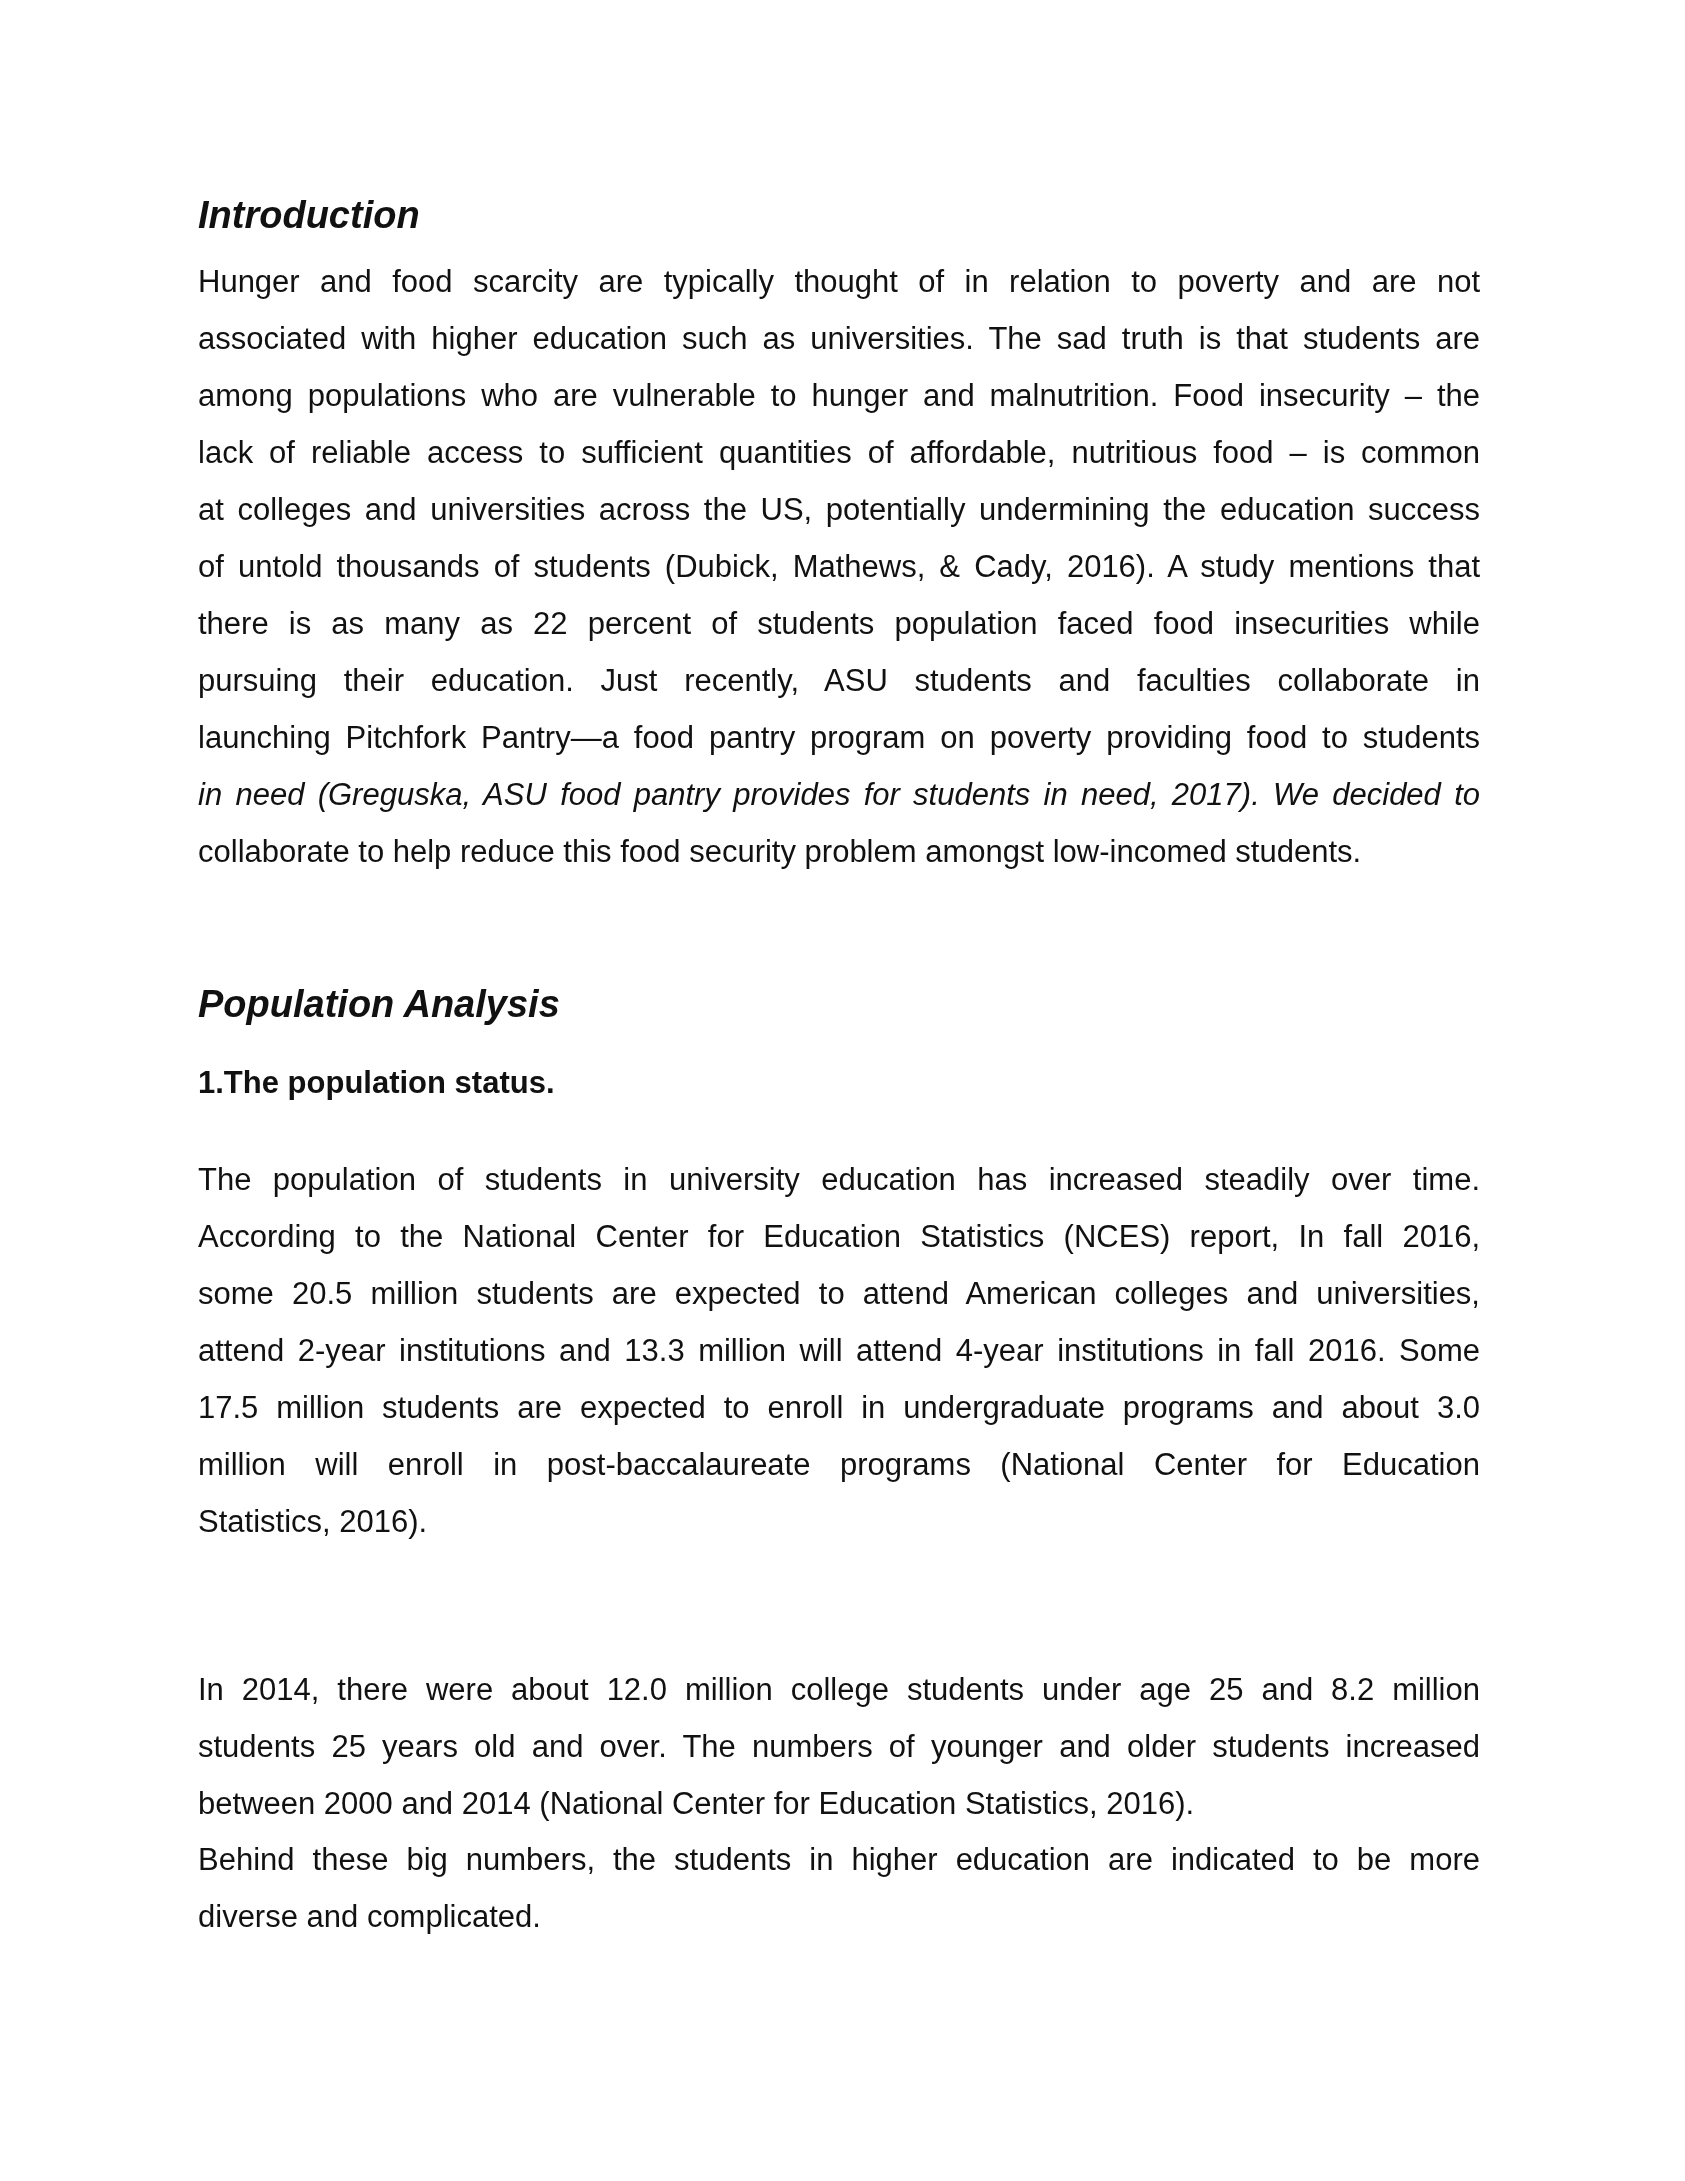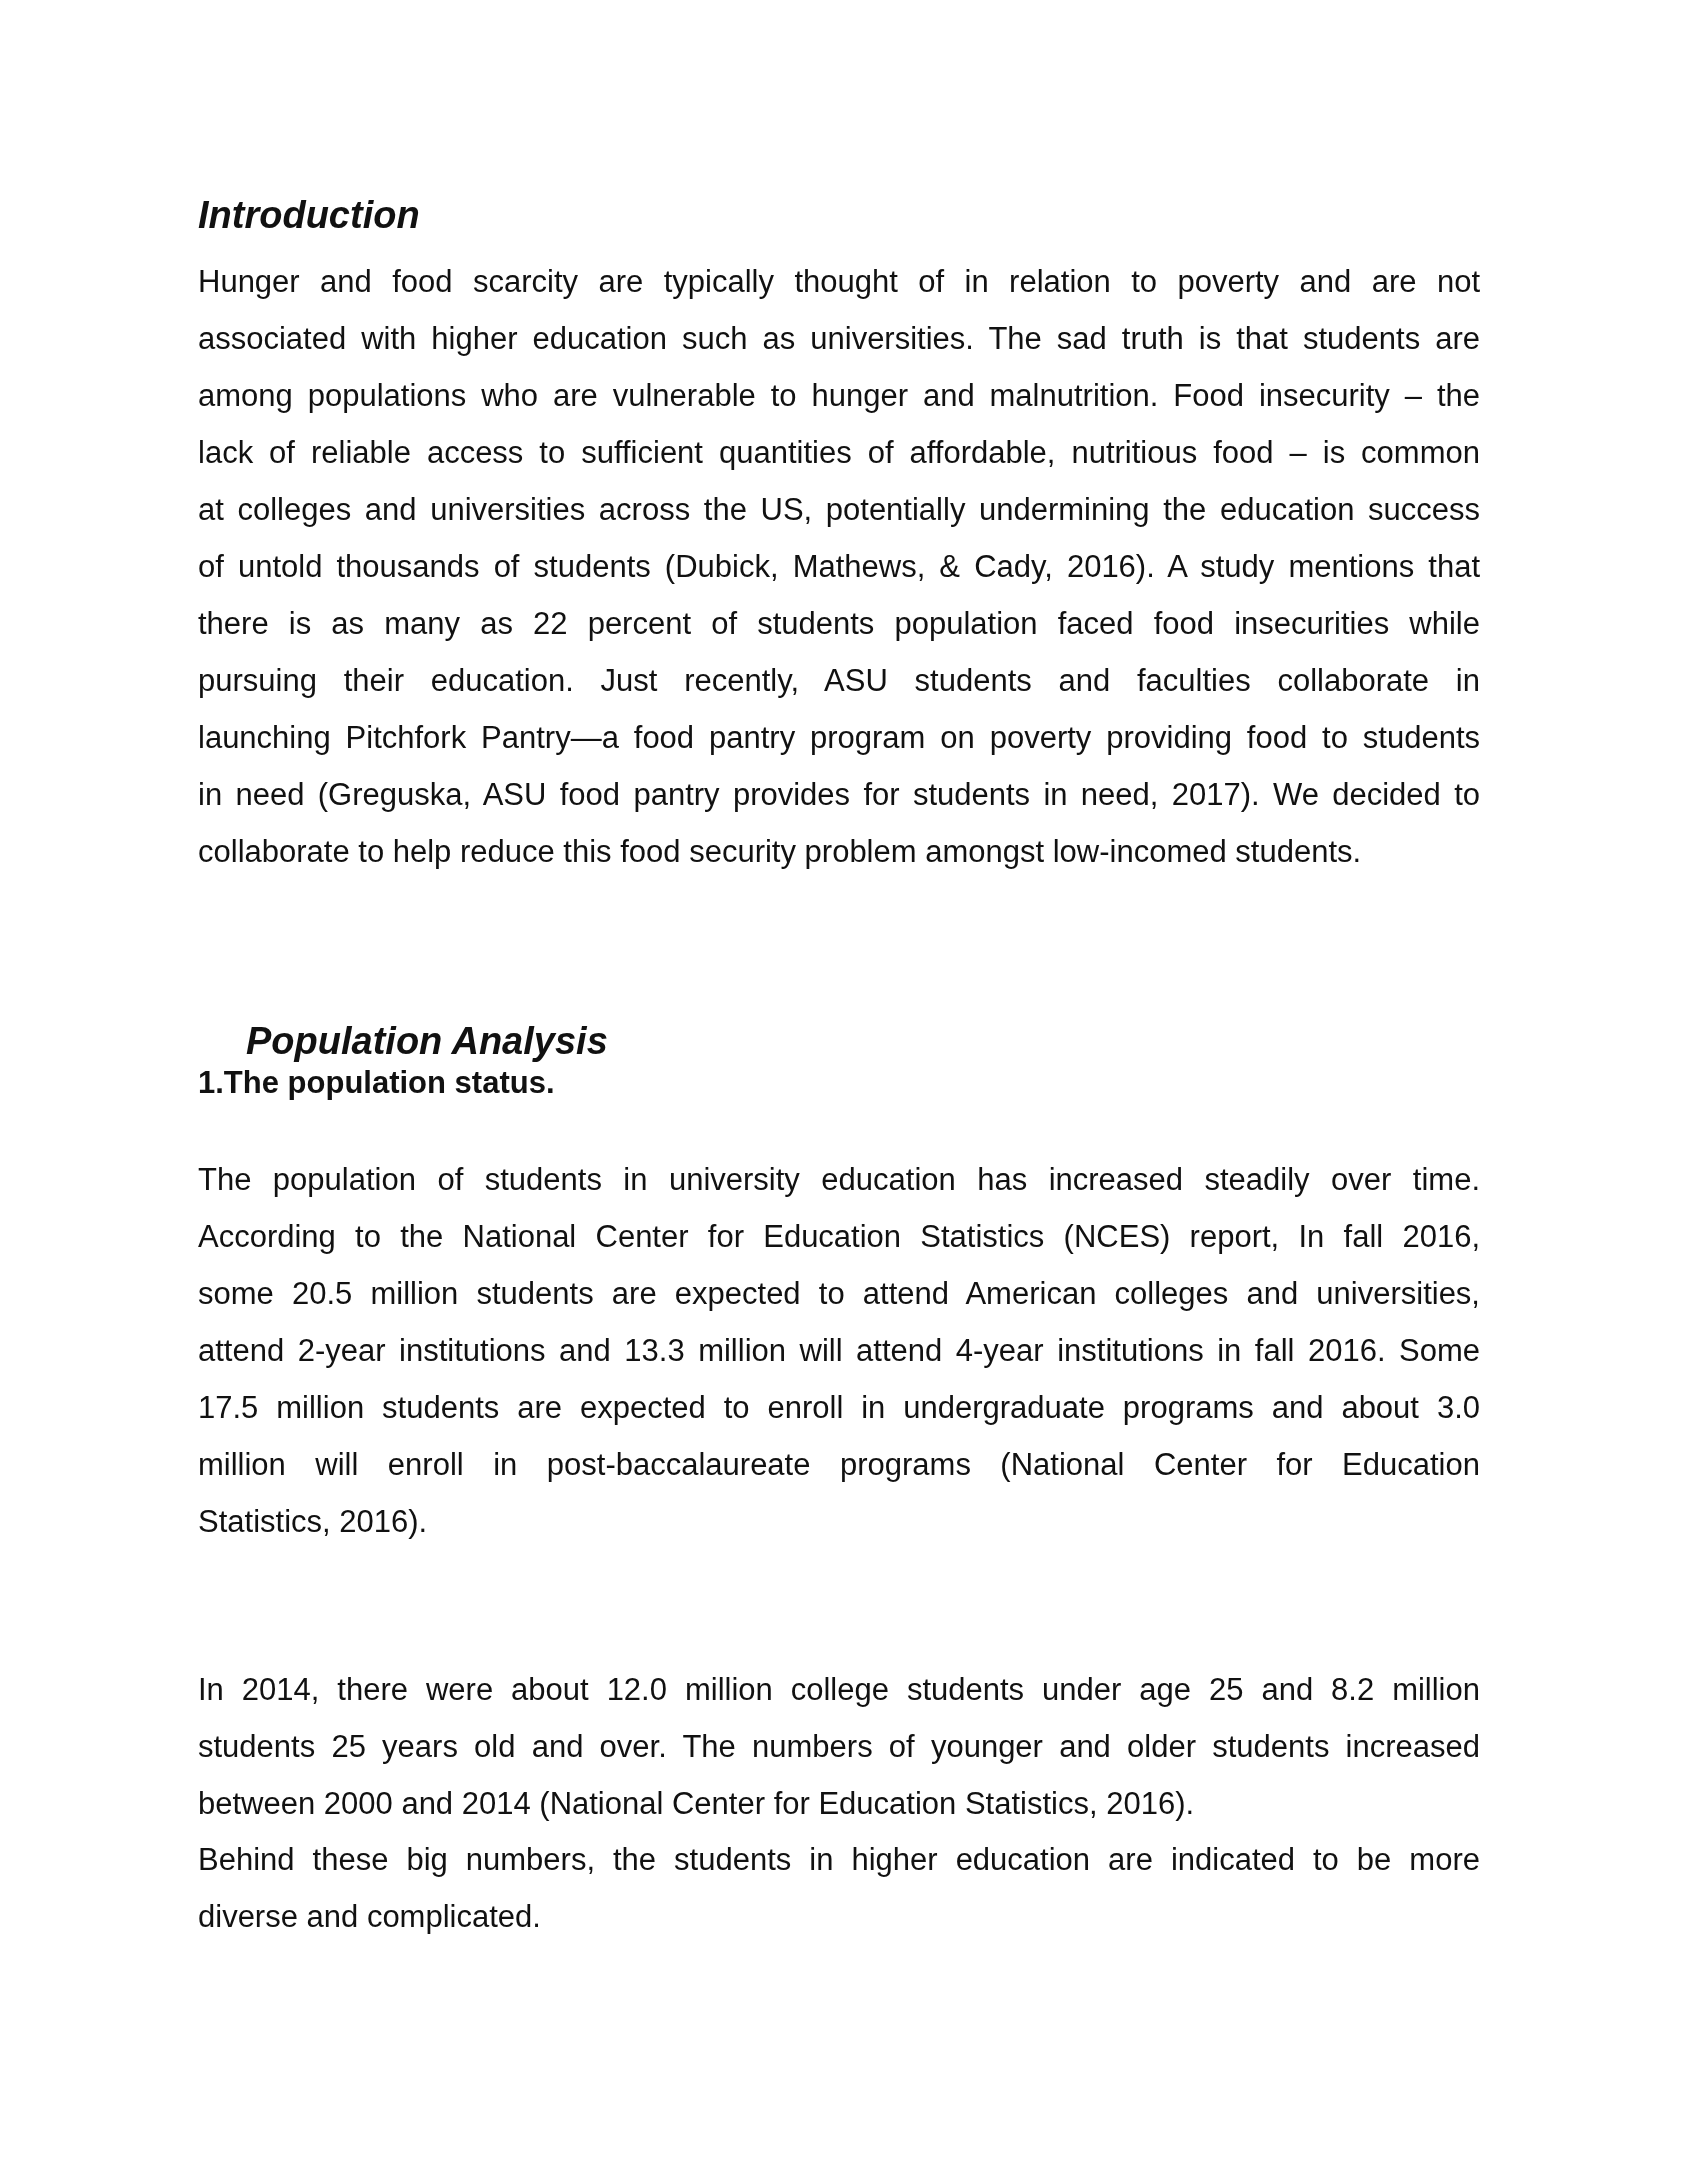--- a/index.html
+++ b/index.html
@@ -40,25 +40,25 @@
   <div class="para" style="top:253px;">
     <span class="line" style="white-space: normal; overflow: hidden;">Hunger and food scarcity are typically thought of in relation to poverty and are not</span>
     <span class="line" style="white-space: normal; overflow: hidden;">associated with higher education such as universities. The sad truth is that students are</span>
     <span class="line" style="white-space: normal; overflow: hidden;">among populations who are  vulnerable to hunger and malnutrition. Food insecurity – the</span>
     <span class="line" style="white-space: normal; overflow: hidden;">lack of reliable access to sufficient quantities of affordable, nutritious food – is common</span>
     <span class="line" style="white-space: normal; overflow: hidden;">at colleges and universities across the US, potentially undermining the education success</span>
     <span class="line" style="white-space: normal; overflow: hidden;">of untold thousands of students (Dubick, Mathews, &amp; Cady, 2016). A study mentions that</span>
     <span class="line" style="white-space: normal; overflow: hidden;">there is as many as 22 percent of students population faced food insecurities while</span>
     <span class="line" style="white-space: normal; overflow: hidden;">pursuing their education. Just recently, ASU students and faculties collaborate in</span>
     <span class="line" style="white-space: normal; overflow: hidden;">launching Pitchfork Pantry—a food pantry program on poverty providing food to students</span>
-    <span class="line" style="white-space: normal; overflow: hidden;">in need (Greguska, ASU food pantry provides for students in need, 2017). We decided to</span>
+    <span class="line" style="white-space: normal; overflow: hidden; font-style: italic;">in need (Greguska, ASU food pantry provides for students in need, 2017). We decided to</span>
     <span class="line last" style="white-space: normal; overflow: hidden;">collaborate to help reduce this food security problem amongst low-incomed students.</span>
   </div>
 
-  <div class="heading-italic" style="top:1024px;margin-left:48px;">Population Analysis</div>
+  <div class="heading-italic" style="top:987px;">Population Analysis</div>
 
   <div class="heading-bold" style="top:1065px;text-align:right;">1.The population status.</div>
 
   <div class="para" style="top:1151px;">
     <span class="line" style="white-space: normal; overflow: hidden;">The population of students in university education has increased steadily over time.</span>
     <span class="line" style="white-space: normal; overflow: hidden;">According to the National Center for Education Statistics (NCES) report, In fall 2016,</span>
     <span class="line" style="white-space: normal; overflow: hidden;">some 20.5 million students are expected to attend American colleges and universities,</span>
     <span class="line" style="white-space: normal; overflow: hidden;">attend 2-year institutions and 13.3 million will attend 4-year institutions in fall 2016. Some</span>
     <span class="line" style="white-space: normal; overflow: hidden;">17.5 million students are expected to enroll in undergraduate programs and about 3.0</span>
     <span class="line" style="white-space: normal; overflow: hidden;">million will enroll in post-baccalaureate programs (National Center for Education</span>

